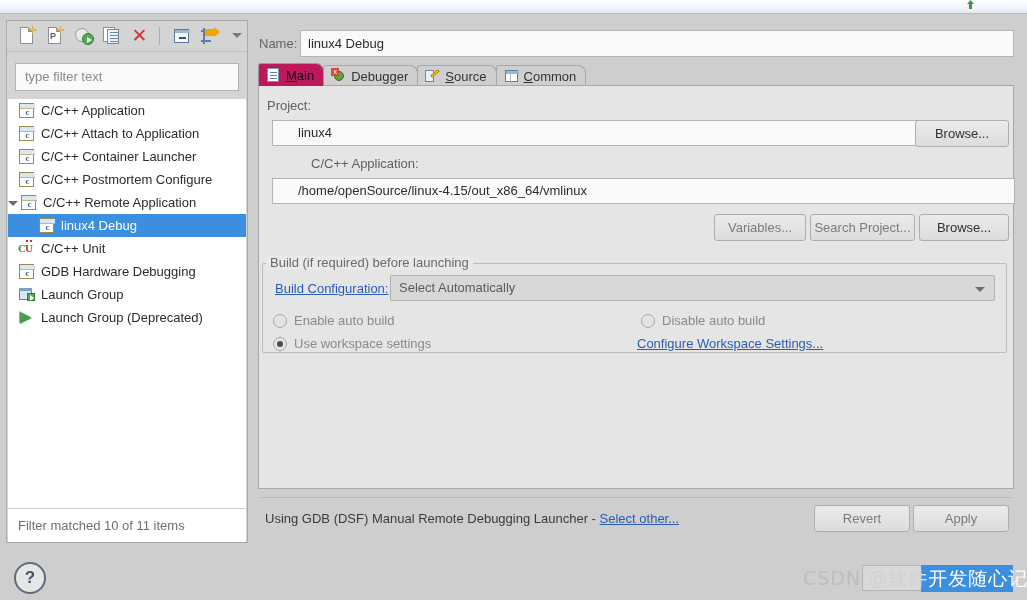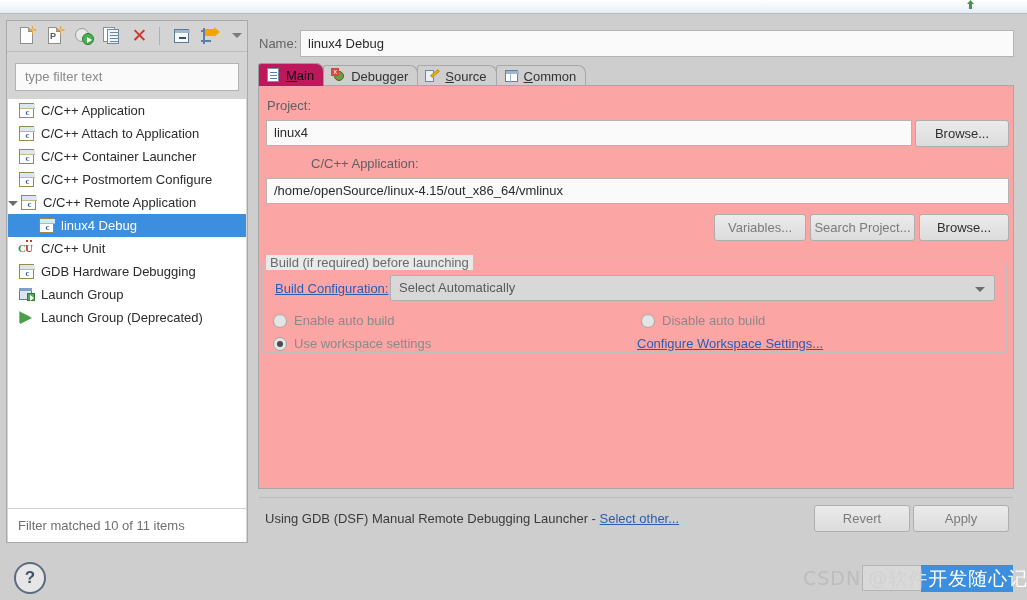--- a/index.html
+++ b/index.html
@@ -192,26 +192,26 @@
   
   .ti-src{position:absolute;left:0px;top:1px;width:9px;height:12px;background:#eaf0f7;border:1px solid #6f87a6;}
   .ti-pen{position:absolute;left:5px;top:3px;width:10px;height:3px;background:#f0c419;border:1px solid #b8901a;transform:rotate(-40deg);}
   
   .ti-tbl{position:absolute;left:1px;top:1px;width:13px;height:12px;background:#fff;border:1px solid #5b7fa6;}
   .ti-tbl:before{content:"";position:absolute;left:0;top:0;width:13px;height:3px;background:#9fb6cd;}
   .ti-tbl:after{content:"";position:absolute;left:4px;top:3px;width:1px;height:9px;background:#9fb6cd;}
 
   .panel {
     position: absolute; left: 258px; top: 85px; width: 756px; height: 404px;
-    background: #fca5a5; border: 1px solid #a8a8a8;
+    background: #e5e5e5; border: 1px solid #a8a8a8;
   }
   .grp-label { position:absolute; font-size: 13px; color: #606060; }
   .txt-input {
     position: absolute; background: #fafafa; border: 1px solid #b4b4b4;
-    padding: 0 7px; line-height: 24px; height: 26px; font-size: 13px; color: #2b2b2b;
+    padding: 0 25px; line-height: 24px; height: 26px; font-size: 13px; color: #2b2b2b; margin-left: 6px;
   }
   .btn {
     position: absolute; height: 27px; background: linear-gradient(180deg,#ebebeb,#dcdcdc);
     border: 1px solid #aeaeae; border-radius: 3px; font-size: 13px; color: #7b7b7b;
     display:flex; align-items:center; justify-content:center; cursor: default;
   }
   .btn.enabled { color: #2f2f2f; }
 
   .group-box {
     position: absolute; left: 262px; top: 263px; width: 745px; height: 90px;

